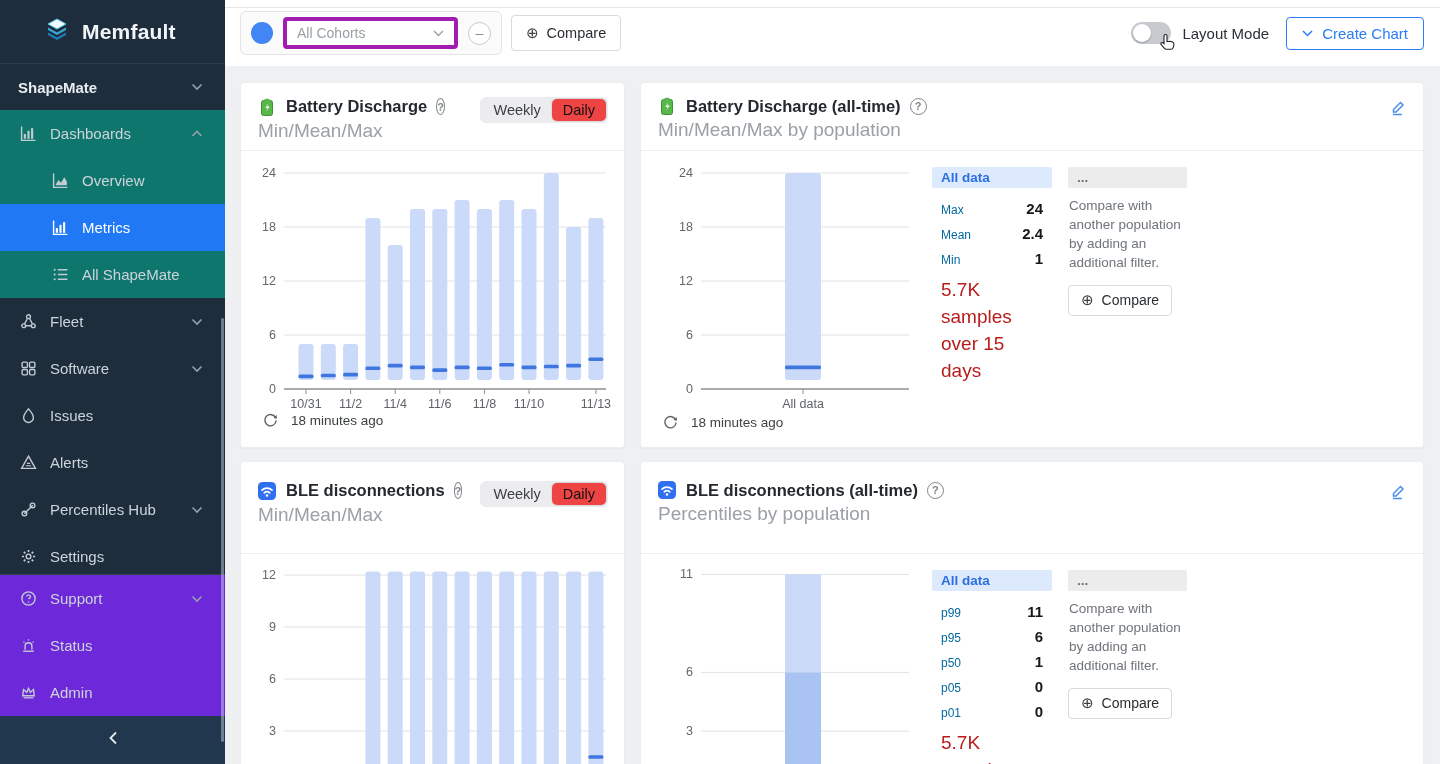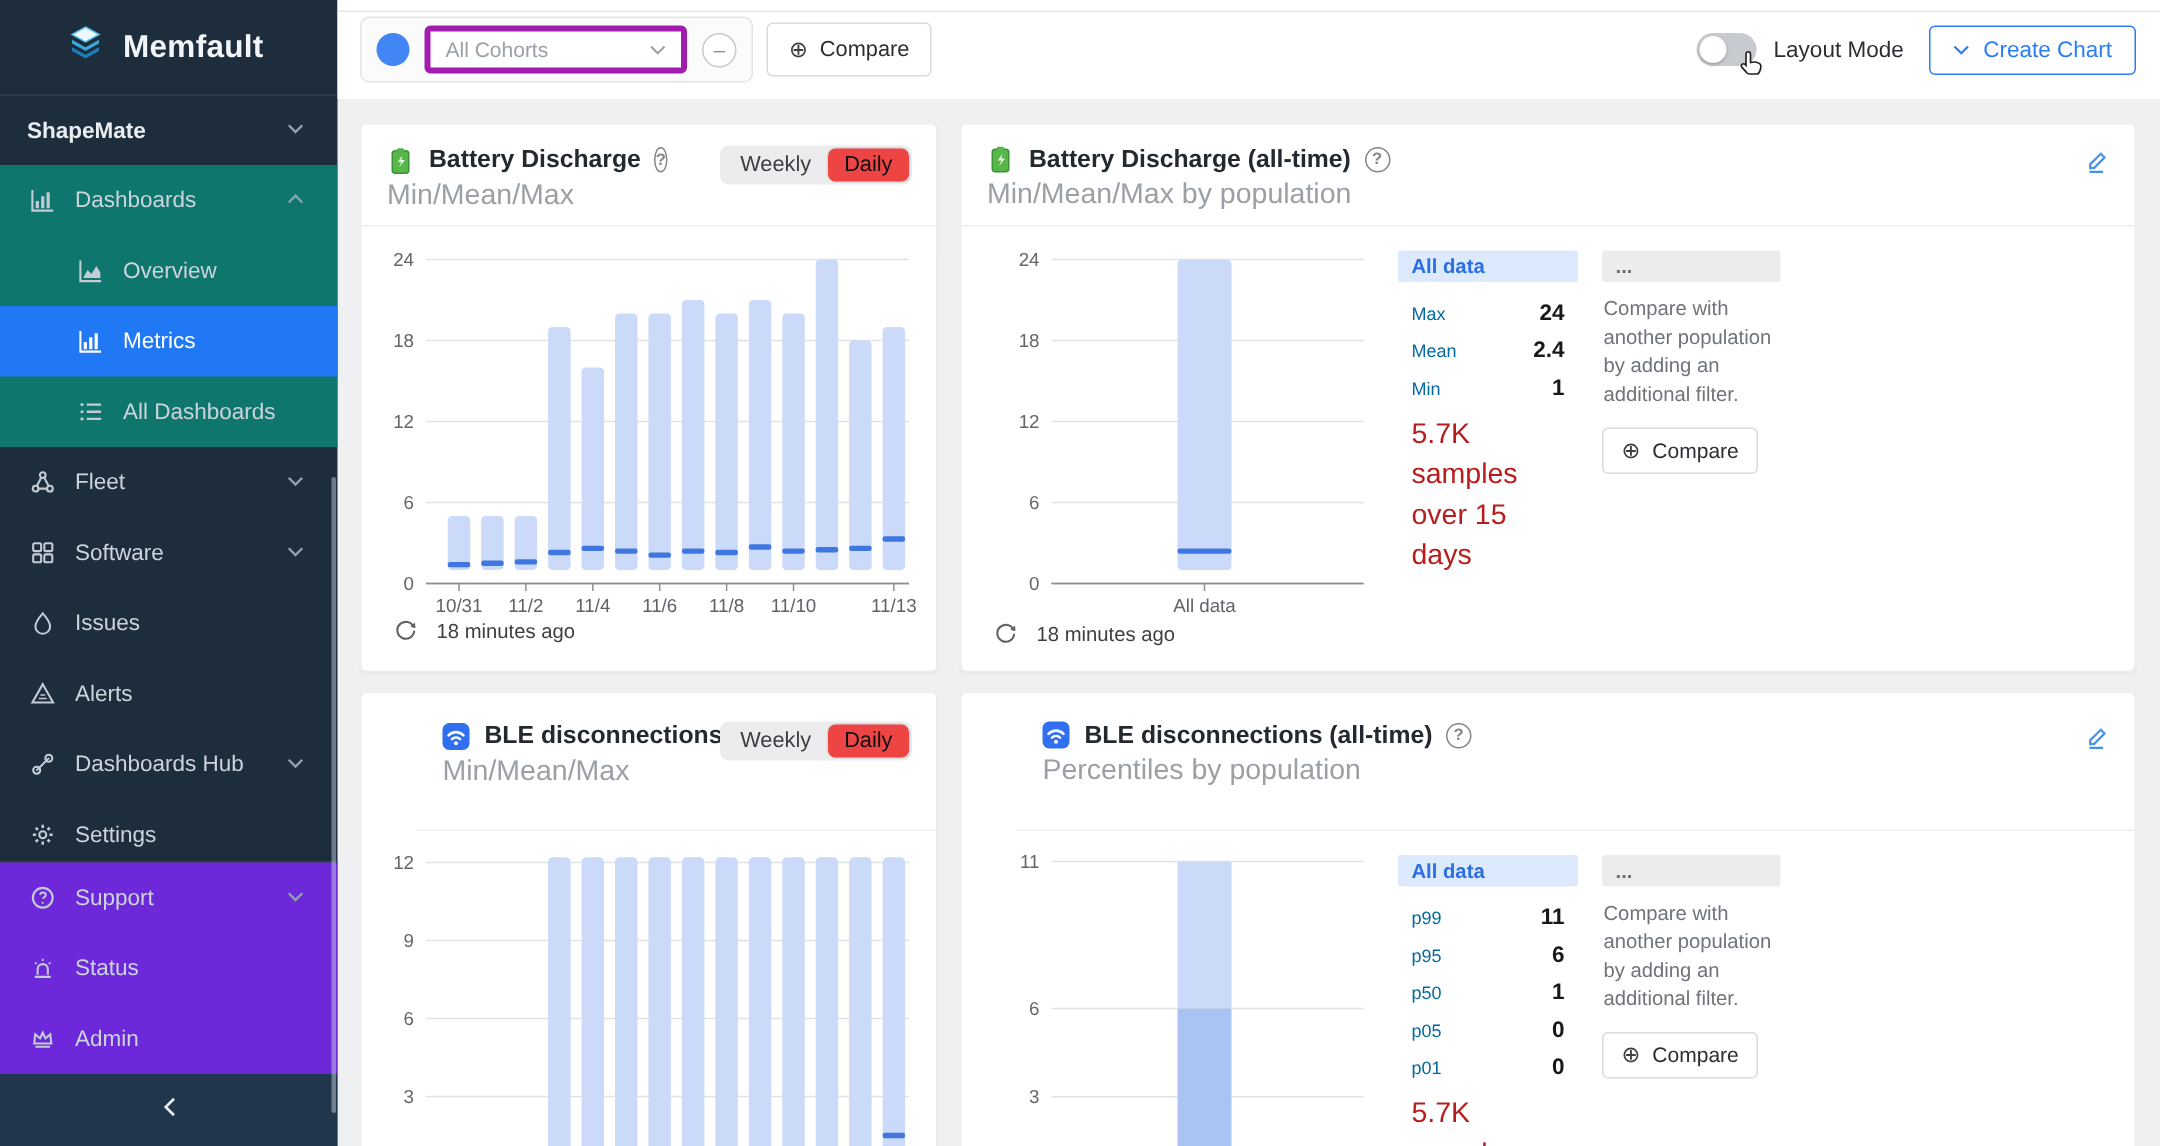--- a/index.html
+++ b/index.html
@@ -48,21 +48,21 @@
 
   .content { flex:1; padding:16px 16px 0 15px; overflow:hidden; }
   .row { display:flex; gap:15px; }
   .row1 { margin-bottom:13px; }
   .card { background:#fff; border:1px solid #ebedef; border-radius:4px; box-shadow:0 1px 2px rgba(0,0,0,.04); overflow:hidden; }
   .card-sm { flex:0 0 385px; width:385px; }
   .card-lg { flex:1; min-width:0; }
   .r1 { height:366px; }
   .r2 { height:380px; }
   .card-head { display:flex; align-items:flex-start; padding:13px 16px 0 16px; height:68px; border-bottom:1px solid #ededef; }
-  .r2 .card-head { height:92px; padding-top:18px;margin-left:37px; }
+  .r2 .card-head { height:92px; padding-top:18px; }
   .head-left { flex:1; min-width:0; }
   .title-line { display:flex; align-items:center; gap:9px; }
   .metric-icon { width:20px; height:20px; flex:0 0 20px; }
   .card-title { font-size:16.5px; font-weight:700; color:#24292f; white-space:nowrap; }
   .help-icon { width:17px; height:17px; border:1.4px solid #80868b; border-radius:50%; color:#80868b; font-size:11px; font-weight:700; display:flex; align-items:center; justify-content:center; }
   .card-sub { font-size:19px; color:#9aa0a6; margin-top:3px; margin-left:1px; }
   .pencil { margin:3px 0 0 12px; cursor:pointer; }
   .seg { display:flex; background:#ececef; border-radius:6px; padding:2px; margin-left:14px; margin-top:1px; }
   .seg-btn { font-size:14.5px; padding:3px 11px; border-radius:5px; color:#3c4043; cursor:pointer; }
   .seg-btn.sel { background:#ef4444; color:#111; box-shadow:0 0 0 1px #d9dbde; }
@@ -146,21 +146,21 @@
       </div>
       <div class="nav-item nav-sub">
         <span class="sb-icon">
             <svg width="17" height="17" viewBox="0 0 16 16">
               <circle cx="2.5" cy="3.5" r="1" fill="#c3ccd4" stroke="none"></circle>
               <circle cx="2.5" cy="8" r="1" fill="#c3ccd4" stroke="none"></circle>
               <circle cx="2.5" cy="12.5" r="1" fill="#c3ccd4" stroke="none"></circle>
               <path d="M5.5 3.5h9M5.5 8h9M5.5 12.5h9" stroke-width="1.5"></path>
             </svg>
           </span>
-        <span class="grow">All Dashboards</span>
+        <span class="grow">All ShapeMate</span>
       </div>
     </div>
 
     <div class="nav-item">
       <span class="sb-icon">
           <svg width="17" height="17" viewBox="0 0 16 16">
             <circle cx="8" cy="3.5" r="1.8"></circle>
             <circle cx="3.5" cy="12" r="1.8"></circle>
             <circle cx="12.5" cy="12" r="1.8"></circle>
             <path d="M7 5.2 4.3 10.3M9 5.2 11.7 10.3M5.3 12h5.4"></path>
@@ -203,21 +203,21 @@
       <span class="grow">Alerts</span>
     </div>
     <div class="nav-item">
       <span class="sb-icon">
           <svg width="17" height="17" viewBox="0 0 16 16">
             <path d="M4 12 12 4"></path>
             <circle cx="4.2" cy="11.8" r="2.2"></circle>
             <circle cx="11.8" cy="4.2" r="2.2"></circle>
           </svg>
         </span>
-      <span class="grow">Dashboards Hub</span>
+      <span class="grow">Percentiles Hub</span>
       <span class="chev"><svg width="12" height="8" viewBox="0 0 12 8">
             <polyline points="1.5,1.5 6,6 10.5,1.5" fill="none" stroke="#93a0ad" stroke-width="1.6"></polyline>
           </svg></span>
     </div>
     <div class="nav-item">
       <span class="sb-icon">
           <svg width="17" height="17" viewBox="0 0 16 16">
             <circle cx="8" cy="8" r="2.2"></circle>
             <path d="M8 1.8v2M8 12.2v2M1.8 8h2M12.2 8h2M3.6 3.6 5 5M11 11l1.4 1.4M12.4 3.6 11 5M5 11l-1.4 1.4" stroke-width="1.6"></path>
           </svg>

